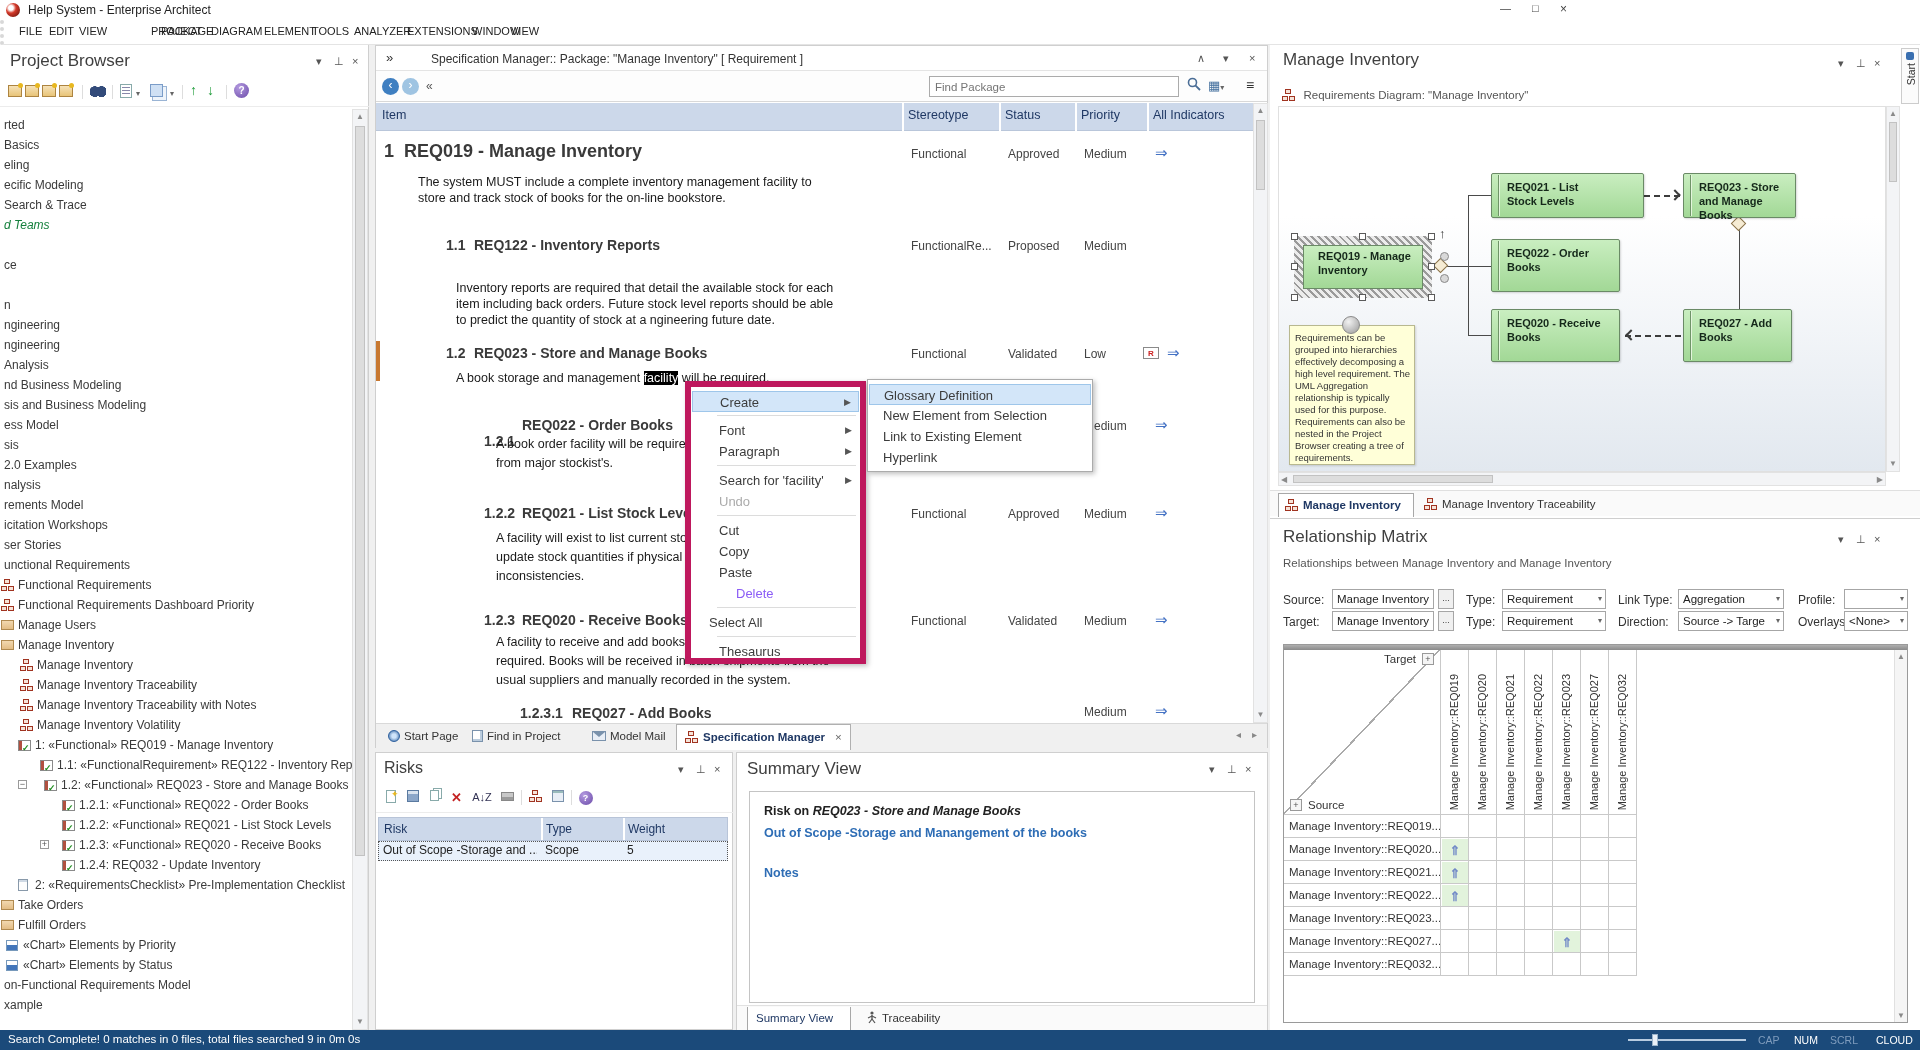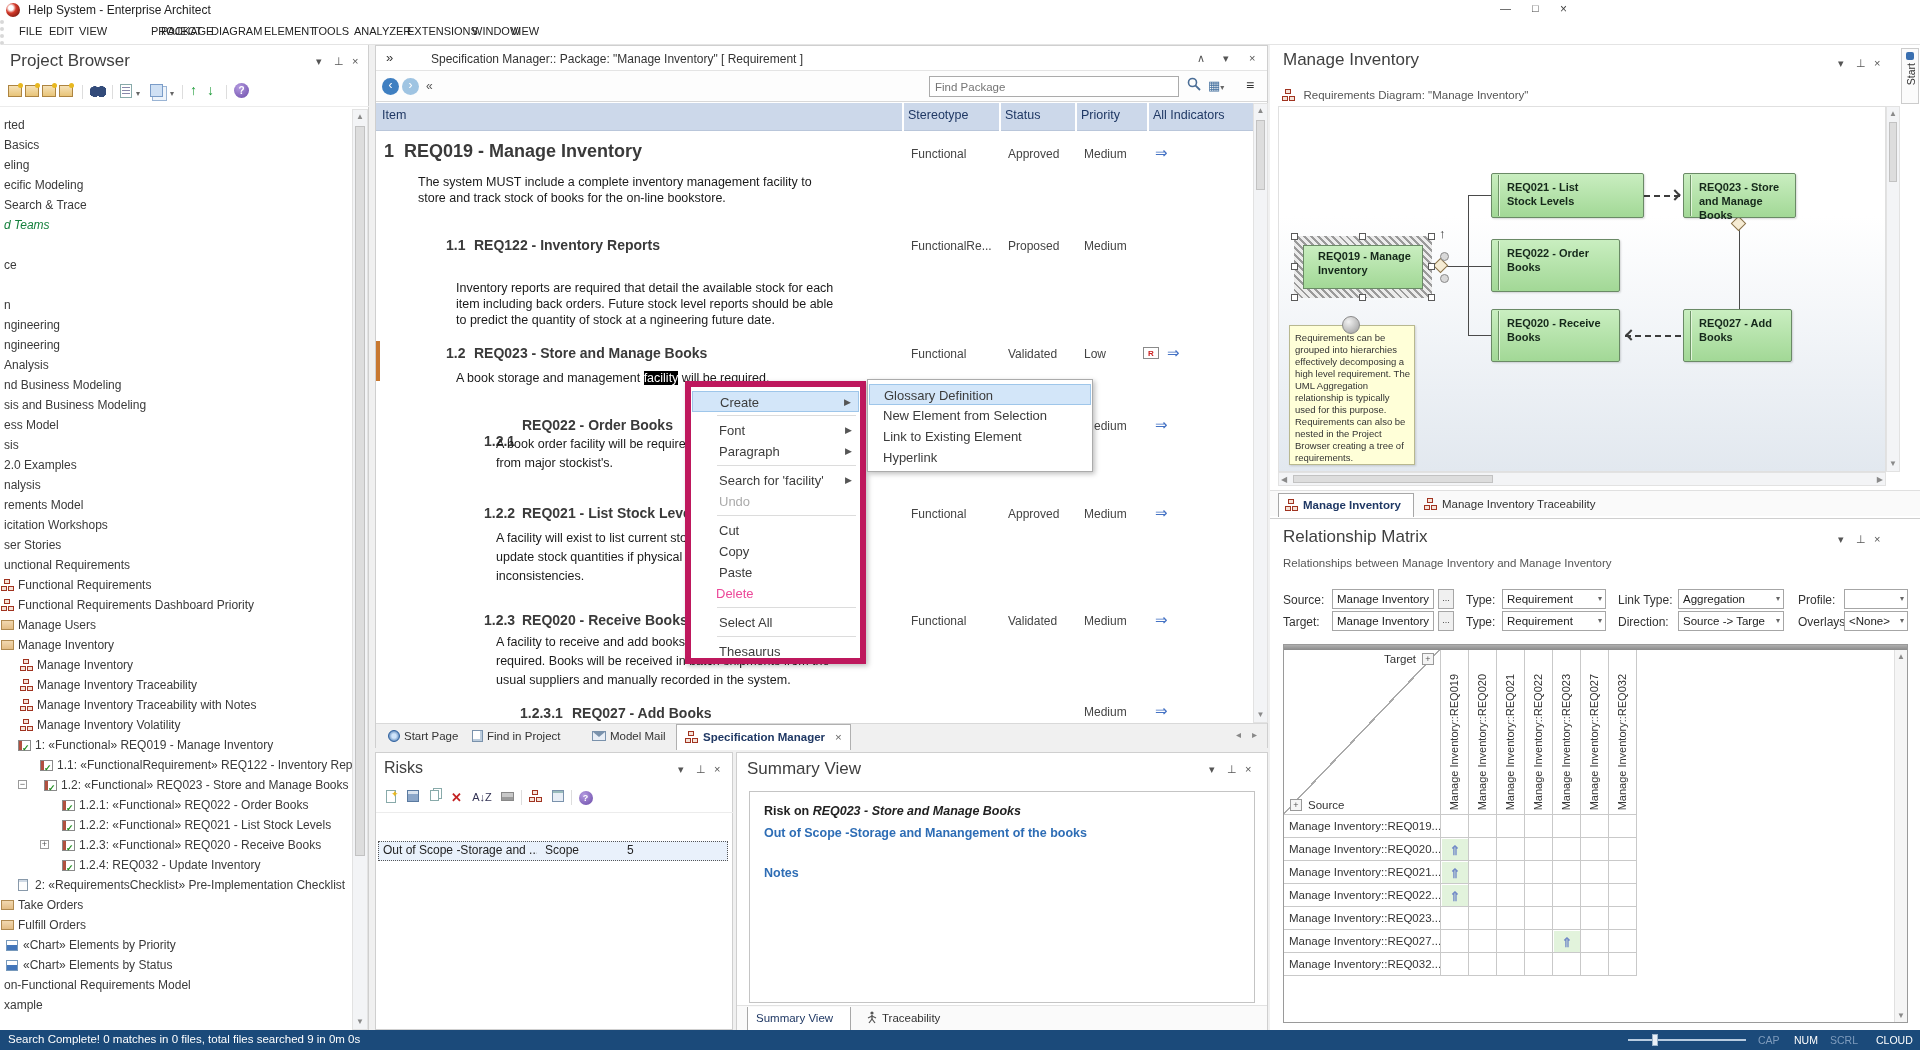--- a/index.html
+++ b/index.html
@@ -594,20 +594,27 @@
       <span style="position: absolute; left: 72px; top: 5px; width: 17px; height: 16px; font-size: 12px; text-align: center; line-height: 15px;"><span style="color:#c42222;font-weight:bold;font-size:13px">✕</span></span>
       <span style="position: absolute; left: 94px; top: 5px; width: 24px; height: 16px; font-size: 12px; text-align: center; line-height: 15px;"><span style="color:#335;font-size:11px">A↓Z</span></span>
       <span style="position: absolute; left: 123px; top: 5px; width: 17px; height: 16px; font-size: 12px; text-align: center; line-height: 15px;"><span style="display:inline-block;width:13px;height:9px;background:#c8c8c8;border:1px solid #888;box-shadow:inset 0 -3px 0 #9a9a9a"></span></span>
       <span style="position: absolute; left: 145px; top: 5px; width: 1px; height: 15px; background: rgb(221, 221, 221);"></span>
       <span style="position: absolute; left: 151px; top: 5px; width: 17px; height: 16px; font-size: 12px; text-align: center; line-height: 15px;"><span style="display:inline-block;position:relative;width:13px;height:12px"><span style="position:absolute;width:6px;height:5px;border:1px solid #a03320;background:#f6e3d8;left:3px;top:0"></span><span style="position:absolute;width:6px;height:5px;border:1px solid #a03320;background:#f6e3d8;left:0;top:7px"></span><span style="position:absolute;width:6px;height:5px;border:1px solid #a03320;background:#f6e3d8;left:7px;top:7px"></span></span></span>
       <span style="position: absolute; left: 173px; top: 5px; width: 17px; height: 16px; font-size: 12px; text-align: center; line-height: 15px;"><span style="display:inline-block;width:12px;height:12px;background:#e8eef6;border:1px solid #7a92ac;box-shadow:inset 0 2px 0 #9bb"></span></span>
       <span style="position: absolute; left: 195px; top: 5px; width: 1px; height: 15px; background: rgb(221, 221, 221);"></span>
       <span style="position: absolute; left: 201px; top: 5px; width: 17px; height: 16px; font-size: 12px; text-align: center; line-height: 15px;"><span style="display:inline-block;width:14px;height:14px;border-radius:50%;background:radial-gradient(circle at 35% 30%,#b49ae0,#6a4aa8);color:#fff;font-size:9px;font-weight:bold;line-height:14px">?</span></span>
     </div>
   <div id="risktable" class="abs" style="left:2px;top:64px;width:352px;height:208px;">
+      <div style="position: absolute; left: 0px; top: 0px; width: 350px; height: 24px; background: rgb(204, 216, 234); border: 1px solid rgb(184, 196, 216);">
+        <span style="position: absolute; left: 5px; top: 4px; font-size: 12px; color: rgb(31, 56, 100);">Risk</span>
+        <span style="position: absolute; left: 167px; top: 4px; font-size: 12px; color: rgb(31, 56, 100);">Type</span>
+        <span style="position: absolute; left: 162px; top: 0px; width: 2px; height: 22px; background: rgb(255, 255, 255);"></span>
+        <span style="position: absolute; left: 249px; top: 4px; font-size: 12px; color: rgb(31, 56, 100);">Weight</span>
+        <span style="position: absolute; left: 244px; top: 0px; width: 2px; height: 22px; background: rgb(255, 255, 255);"></span>
+      </div>
       <div style="position: absolute; left: 0px; top: 24px; width: 350px; height: 20px; background: rgb(233, 241, 251); outline: rgb(85, 85, 85) dotted 1px; outline-offset: -1px;">
         <span style="position: absolute; left: 5px; top: 2px; font-size: 12px; color: rgb(34, 34, 34); white-space: nowrap; overflow: hidden; width: 154px;">Out of Scope -Storage and ...</span>
         <span style="position: absolute; left: 167px; top: 2px; font-size: 12px; color: rgb(34, 34, 34); white-space: nowrap; overflow: hidden; width: 74px;">Scope</span>
         <span style="position: absolute; left: 249px; top: 2px; font-size: 12px; color: rgb(34, 34, 34); white-space: nowrap; overflow: hidden; width: 98px;">5</span>
       </div>
     </div>
 </div>
 
 <div class="abs" id="summary" style="left:736px;top:752px;width:532px;height:278px;background:#fff;border:1px solid #cfcfcf;">
   <div class="ptitle abs" style="left:10px;top:6px;">Summary View</div>
@@ -639,23 +646,23 @@
     <div style="position: absolute; left: 26px; right: 4px; top: 28px; height: 1px; background: rgb(220, 220, 220);"></div>
     <div style="position: absolute; left: 1px; right: 1px; top: 33px; height: 21px; line-height: 21px; font-size: 13px; padding-left: 27px; white-space: nowrap; color: rgb(60, 60, 60);">Font<span style="position: absolute; right: 7px; top: 0px; font-size: 9px; color: rgb(85, 85, 85);">▶</span></div>
     <div style="position: absolute; left: 1px; right: 1px; top: 54px; height: 21px; line-height: 21px; font-size: 13px; padding-left: 27px; white-space: nowrap; color: rgb(60, 60, 60);">Paragraph<span style="position: absolute; right: 7px; top: 0px; font-size: 9px; color: rgb(85, 85, 85);">▶</span></div>
     <div style="position: absolute; left: 26px; right: 4px; top: 78px; height: 1px; background: rgb(220, 220, 220);"></div>
     <div style="position: absolute; left: 1px; right: 1px; top: 83px; height: 21px; line-height: 21px; font-size: 13px; padding-left: 27px; white-space: nowrap; color: rgb(60, 60, 60);">Search for 'facility'<span style="position: absolute; right: 7px; top: 0px; font-size: 9px; color: rgb(85, 85, 85);">▶</span></div>
     <div style="position: absolute; left: 1px; right: 1px; top: 104px; height: 21px; line-height: 21px; font-size: 13px; padding-left: 27px; white-space: nowrap; color: rgb(171, 171, 171);">Undo</div>
     <div style="position: absolute; left: 26px; right: 4px; top: 128px; height: 1px; background: rgb(220, 220, 220);"></div>
     <div style="position: absolute; left: 1px; right: 1px; top: 133px; height: 21px; line-height: 21px; font-size: 13px; padding-left: 27px; white-space: nowrap; color: rgb(60, 60, 60);">Cut</div>
     <div style="position: absolute; left: 1px; right: 1px; top: 154px; height: 21px; line-height: 21px; font-size: 13px; padding-left: 27px; white-space: nowrap; color: rgb(60, 60, 60);">Copy</div>
     <div style="position: absolute; left: 1px; right: 1px; top: 175px; height: 21px; line-height: 21px; font-size: 13px; padding-left: 27px; white-space: nowrap; color: rgb(60, 60, 60);">Paste</div>
-    <div style="position: absolute; left: 1px; right: 1px; top: 196px; height: 21px; line-height: 21px; font-size: 13px; padding-left: 24px; white-space: nowrap; color: #ec4899;">Delete</div>
+    <div style="position: absolute; left: 1px; right: 1px; top: 196px; height: 21px; line-height: 21px; font-size: 13px; padding-left: 44px; white-space: nowrap; color: #8b5cf6;">Delete</div>
     <div style="position: absolute; left: 26px; right: 4px; top: 220px; height: 1px; background: rgb(220, 220, 220);"></div>
-    <div style="position: absolute; left: 1px; right: 1px; top: 225px; height: 21px; line-height: 21px; font-size: 13px; padding-left: 27px; white-space: nowrap; color: rgb(60, 60, 60);">Select All</div>
+    <div style="position: absolute; left: 1px; right: 1px; top: 225px; height: 21px; line-height: 21px; font-size: 13px; padding-left: 17px; white-space: nowrap; color: rgb(60, 60, 60);">Select All</div>
     <div style="position: absolute; left: 26px; right: 4px; top: 249px; height: 1px; background: rgb(220, 220, 220);"></div>
     <div style="position: absolute; left: 1px; right: 1px; top: 254px; height: 21px; line-height: 21px; font-size: 13px; padding-left: 27px; white-space: nowrap; color: rgb(60, 60, 60);">Thesaurus</div>
   </div>
 <div class="abs" id="submenu" style="left:867px;top:379px;width:226px;height:93px;background:#fff;border:1px solid #ababab;box-shadow:2px 2px 5px rgba(0,0,0,0.25);z-index:51;">
     <div style="position: absolute; left: 1px; right: 1px; top: 4px; height: 21px; line-height: 21px; font-size: 13px; padding-left: 14px; white-space: nowrap; color: rgb(60, 60, 60); background: rgb(211, 230, 249); border: 1px solid rgb(158, 198, 234);">Glossary Definition</div>
     <div style="position: absolute; left: 1px; right: 1px; top: 25px; height: 21px; line-height: 21px; font-size: 13px; padding-left: 14px; white-space: nowrap; color: rgb(60, 60, 60);">New Element from Selection</div>
     <div style="position: absolute; left: 1px; right: 1px; top: 46px; height: 21px; line-height: 21px; font-size: 13px; padding-left: 14px; white-space: nowrap; color: rgb(60, 60, 60);">Link to Existing Element</div>
     <div style="position: absolute; left: 1px; right: 1px; top: 67px; height: 21px; line-height: 21px; font-size: 13px; padding-left: 14px; white-space: nowrap; color: rgb(60, 60, 60);">Hyperlink</div>
   </div>
 

